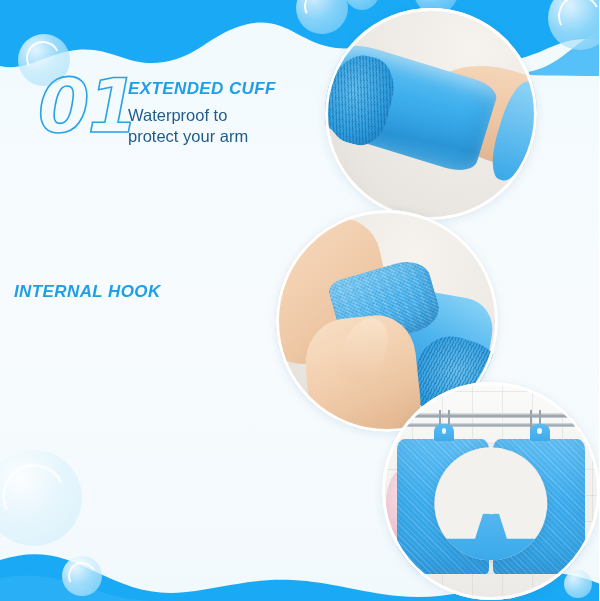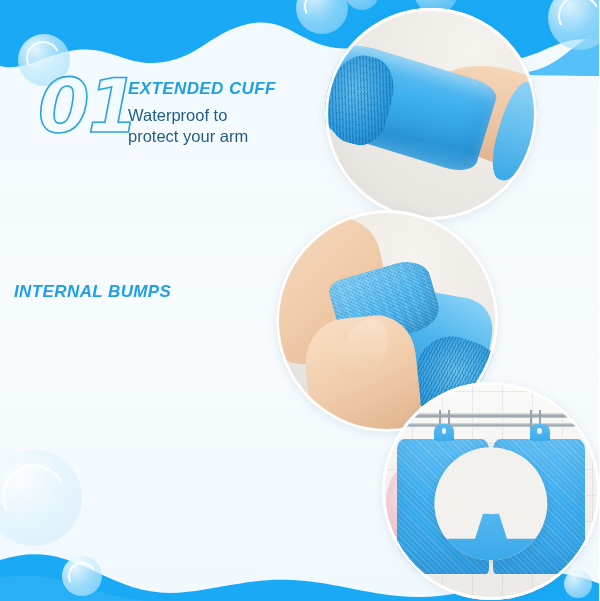--- a/index.html
+++ b/index.html
@@ -415,18 +415,18 @@
     </div>
     <div class="feature-text">
       <p class="feature-title">EXTENDED CUFF</p>
       <p class="feature-desc">Waterproof to
 protect your arm</p>
     </div>
   </div>
 
   <div class="feature" style="left:14px; top:281px;">
     <div class="feature-text">
-      <p class="feature-title">INTERNAL BUMPS</p>
+      <p class="feature-title">INTERNAL HOOK</p>
     </div>
   </div>
 
 
 </div>
 
 </body></html>

